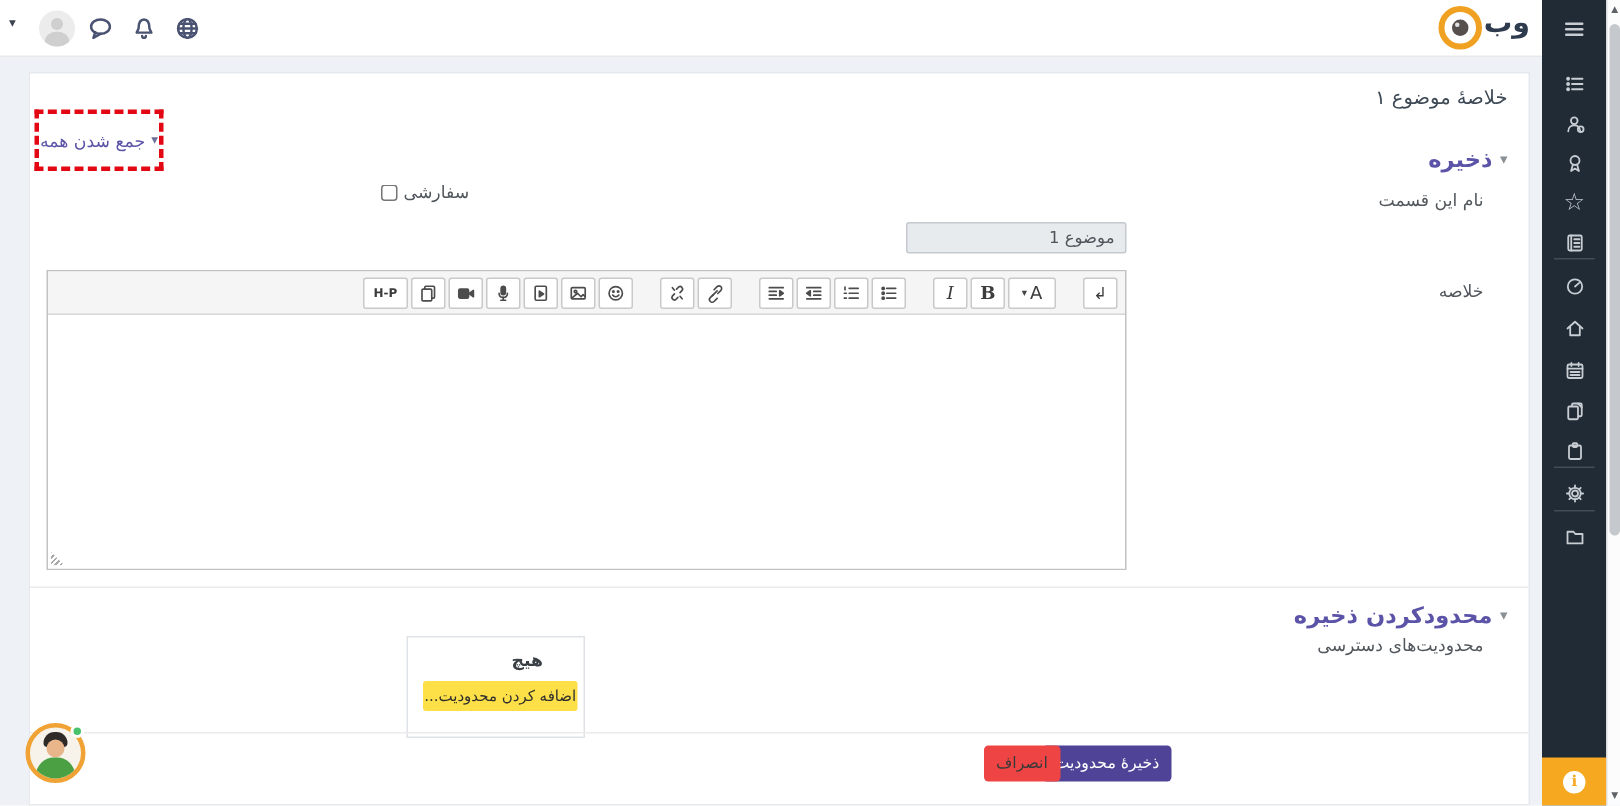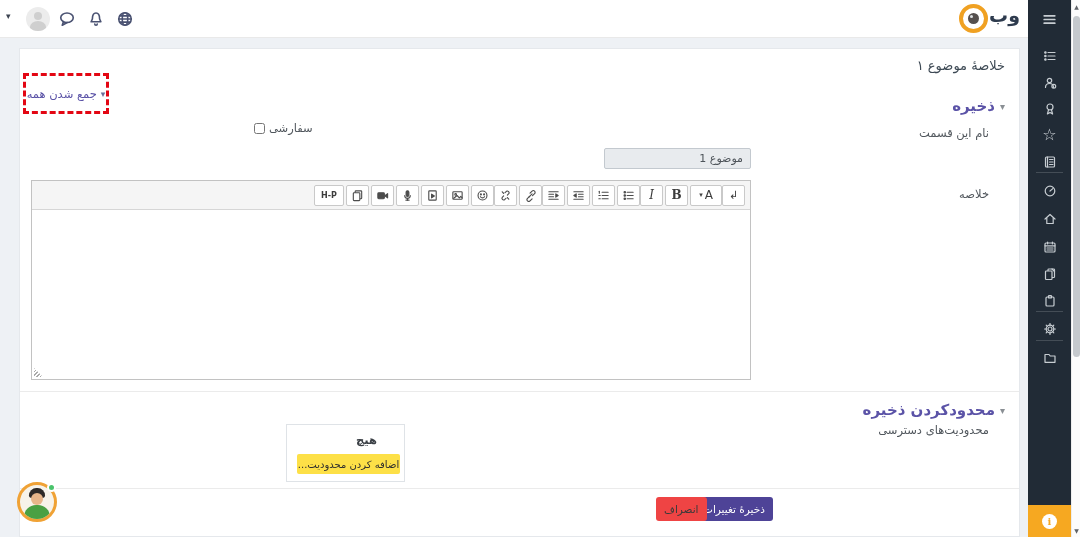--- a/index.html
+++ b/index.html
@@ -51,36 +51,36 @@
 
   .custom-check { position:absolute; left:210px; top:72px; display:flex; direction:ltr; align-items:center; gap:4px; font-size:11.5px; color:#51575d; cursor:pointer;padding-left:24px; }
   .custom-check input { width:11px; height:11px; margin:0; cursor:pointer; }
 
   .name-input { position:absolute; left:584px; top:99px; width:147px; height:21px; background:#e8ebee; border:1px solid #c3c9cf; border-radius:2px; font-family:"DejaVu Sans",sans-serif; font-size:11px; color:#4e545a; text-align:right; padding:0 7px; direction:rtl; }
 
   .help-icon { position:absolute; left:248px; top:134px; width:14px; height:14px; border:1px solid #7e98a8; border-radius:50%; color:#7e98a8; font-size:9px; display:flex; align-items:center; justify-content:center; cursor:pointer; }
 
   
   .editor { position:absolute; left:11px; top:131px; width:720px; height:200px; border:1px solid #c2c2c2; background:#fff; direction:ltr; }
-  .ed-toolbar { height:29px; background:#f5f5f5; border-bottom:1px solid #d6d6d6; display:flex; align-items:center; justify-content:flex-end; padding:0 5px; gap:0; }
+  .ed-toolbar { height:29px; background:#f5f5f5; border-bottom:1px solid #d6d6d6; display:flex; align-items:center; justify-content:flex-end; padding:0 5px; gap:18px; }
   .ed-group { display:flex; gap:2px; }
   .ed-btn { min-width:23px; height:21px; background:#fff; border:1px solid #c9c9c9; border-radius:2px; display:flex; align-items:center; justify-content:center; cursor:pointer; color:#3c3c3c; font-size:11px; padding:0 2px; }
   .ed-btn svg { stroke:#4c4c4c; fill:none; stroke-width:1.2; stroke-linecap:round; stroke-linejoin:round; }
   .ed-btn .h5p { font-size:8px; font-weight:bold; letter-spacing:0; }
   .ed-btn .ital { font-family:"DejaVu Serif",serif; font-style:italic; font-size:12px; }
   .ed-btn .bld { font-family:"DejaVu Serif",serif; font-weight:bold; font-size:12px; }
   .ed-btn .fontA { font-size:12px; }
   .ed-btn .smallcar { font-size:7px; margin-right:2px; color:#444; }
   .ed-area { position:relative; height:169px; background:#fff; cursor:text; }
   .ed-resize { position:absolute; left:2px; bottom:2px; width:9px; height:9px; background:repeating-linear-gradient(-45deg, transparent 0 1.5px, #a9a9a9 1.5px 2.6px); clip-path:polygon(0 0, 0 100%, 100% 100%); cursor:nwse-resize; }
 
   .divider { position:absolute; left:0; width:100%; height:1px; background:#ebebeb; }
 
   
-  .restrict-box { position:absolute; left:251px; top:375px; width:119px; height:58px; background:#fff; border:1px solid #dfe3e7;margin-left:15px; }
+  .restrict-box { position:absolute; left:251px; top:375px; width:119px; height:68px; background:#fff; border:1px solid #dfe3e7; }
   .restrict-none { position:absolute; top:8px; right:27px; font-size:11.5px; color:#3a3f45; font-weight:600; }
   .add-restrict-btn { position:absolute; left:10px; top:29px; width:103px; height:20px; background:#fde047; border:none; border-radius:2px; font-family:"DejaVu Sans",sans-serif; font-size:10px; color:#2e2e2e; cursor:pointer; }
 
   
   .btn { position:absolute; top:448px; height:24px; border:none; border-radius:3px; font-family:"DejaVu Sans",sans-serif; font-size:10.5px; cursor:pointer; padding:0 8px; }
   .btn-save { left:675px; background:#4e4397; color:#fff; }
   .btn-cancel { left:636px; background:#ef4444; color:#3a3a3a; }
 
   
   .support { position:absolute; left:17px; top:482px; width:40px; height:40px; border-radius:50%; border:3px solid #f0a235; background:#f7f3ea; z-index:8; cursor:pointer; }
@@ -404,21 +404,21 @@
 
   <div class="form-label" style="top:374px; right:30px">محدودیت‌های دسترسی</div>
 
   <div class="restrict-box">
     <div class="restrict-none">هیچ</div>
     <button class="add-restrict-btn">اضافه کردن محدودیت...</button>
   </div>
 
   <div class="divider" style="top:439px"></div>
 
-  <button class="btn btn-save">ذخیرهٔ تغییرات</button>
+  <button class="btn btn-save">ذخیرهٔ محدودیت</button>
   <button class="btn btn-cancel">انصراف</button>
 </div>
 
 <div class="support">
   <div class="inner">
     <div class="hair"></div>
     <div class="face"></div>
     <div class="bodyg"></div>
   </div>
   <div class="dot"></div>

